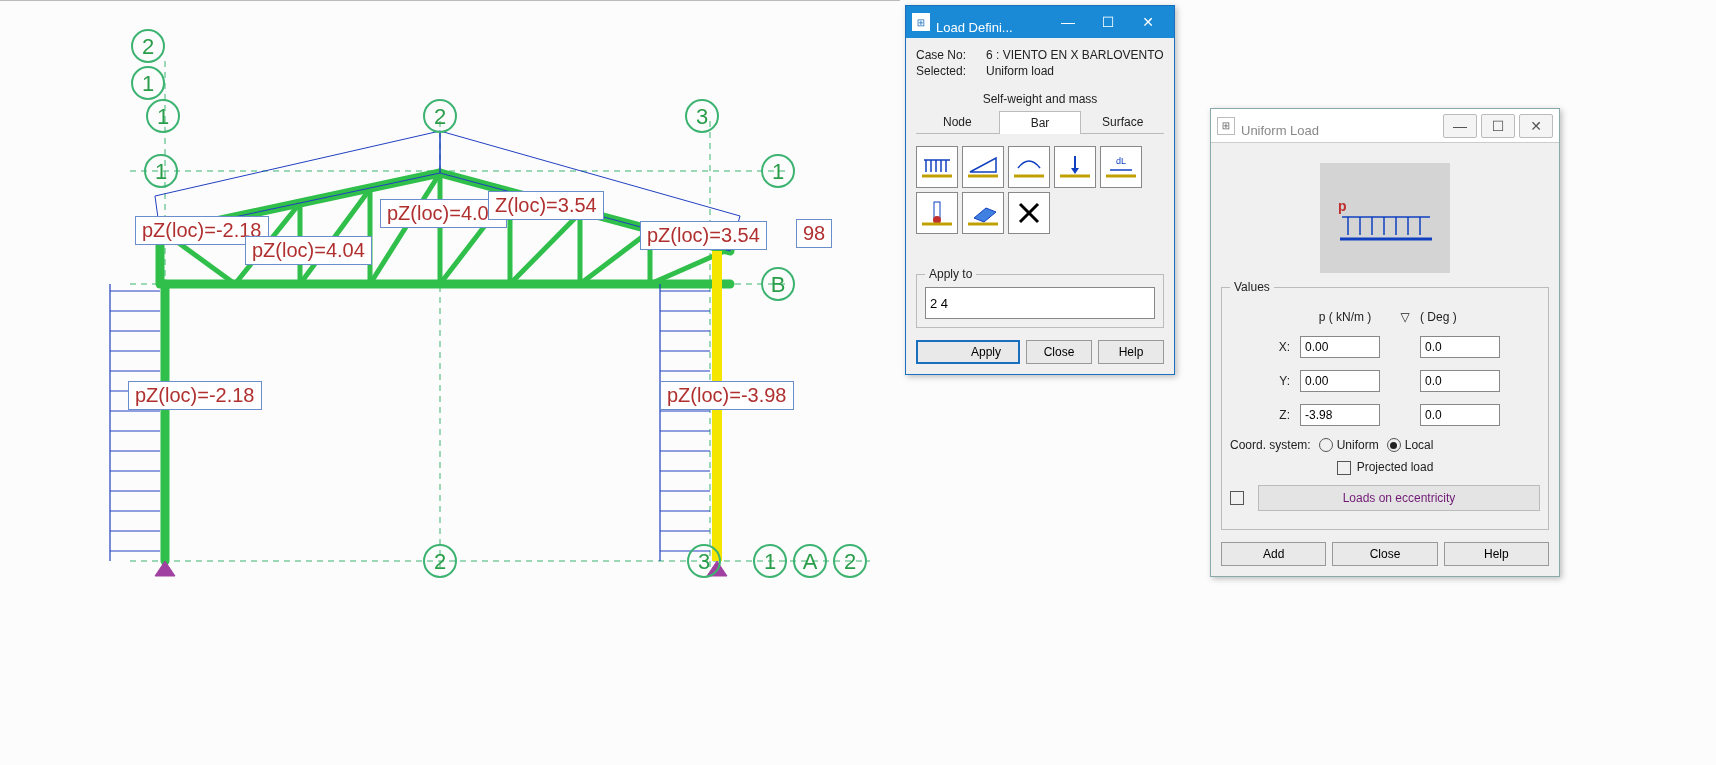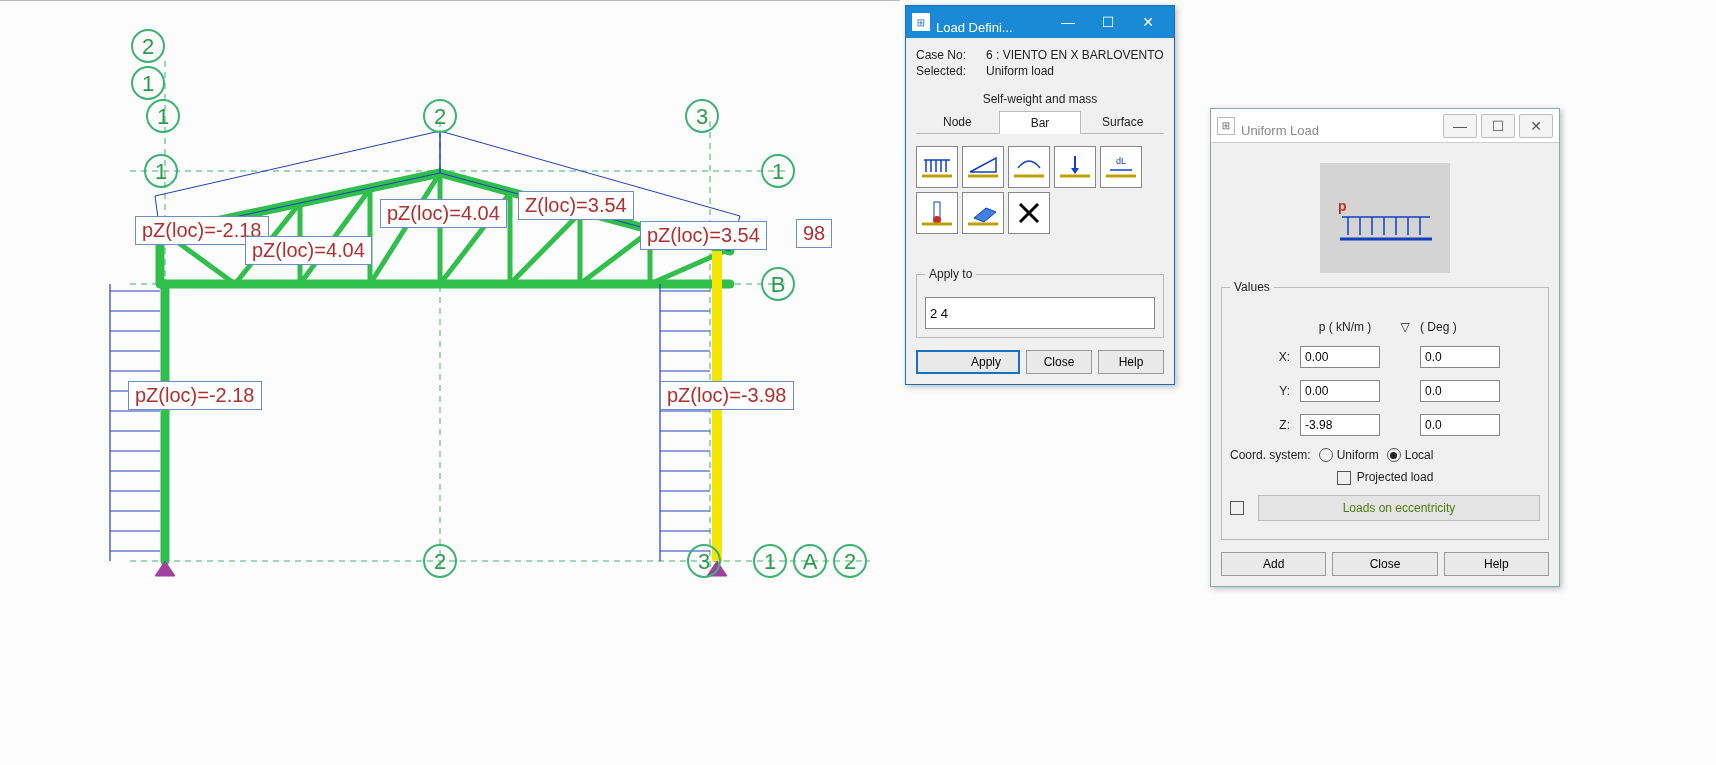--- a/index.html
+++ b/index.html
@@ -20,21 +20,21 @@
   .dlg-body { padding: 10px; font-size: 12px; color: #222; }
   .info-row { display: flex; margin-bottom: 2px; }
   .info-row .k { width: 70px; }
   .section-label { text-align: center; margin: 14px 0 4px; }
   .tabs { display: flex; border-bottom: 1px solid #bbb; }
   .tab { flex: 1; text-align: center; padding: 4px 0; border: 1px solid transparent; border-bottom: none; cursor: pointer; }
   .tab.active { background: #fff; border-color: #bbb; position: relative; top: 1px; }
   .icon-grid { display: flex; flex-wrap: wrap; gap: 4px; margin: 12px 0 40px; }
   .icon-btn { width: 42px; height: 42px; border: 1px solid #888; background: #fff; cursor: pointer; display: flex; align-items: center; justify-content: center; }
   .icon-btn svg { width: 34px; height: 34px; }
-  .fieldset { border: 1px solid #bbb; padding: 22px 8px 8px; margin-bottom: 12px; position: relative; }
+  .fieldset { border: 1px solid #bbb; padding: 12px 8px 8px; margin-bottom: 12px; position: relative; }
   .fieldset .legend { position: absolute; top: -8px; left: 8px; background: #f0f0f0; padding: 0 4px; }
   .txt { width: 100%; height: 32px; border: 1px solid #888; background: #fff; padding: 0 4px; font-size: 13px; }
   .btn-row { display: flex; gap: 6px; }
   .btn { flex: 1; height: 24px; border: 1px solid #999; background: #e9e9e9; font-size: 12px; cursor: pointer; }
   .btn.primary { border: 2px solid #1a6fbf; padding-left: 36px; }
 
   
   .dlg-ul { left: 1210px; top: 108px; width: 350px; background: #f0f0f0; border: 1px solid #8aa; }
   .titlebar-gray { background: #fff; border-bottom: 1px solid #ccc; color: #888; height: 34px; }
   .titlebar-gray .app-icon { background: #fff; border: 1px solid #bbb; color: #666; }
@@ -42,21 +42,21 @@
   .preview { width: 130px; height: 110px; background: #d4d4d4; margin: 10px auto 14px; display: flex; align-items: center; justify-content: center; }
   .values-grid { display: grid; grid-template-columns: 70px 90px 30px 70px; row-gap: 12px; align-items: center; margin: 10px 0; }
   .values-grid .lab { text-align: right; padding-right: 10px; }
   .num { width: 80px; height: 22px; border: 1px solid #888; background: #fff; padding: 0 4px; font-size: 12px; text-align: left; }
   .coord-row { display: flex; align-items: center; gap: 8px; margin: 12px 0 8px; }
   .radio { width: 14px; height: 14px; border-radius: 50%; border: 1px solid #555; display: inline-flex; align-items: center; justify-content: center; margin-right: 4px; }
   .radio.sel::after { content: ""; width: 7px; height: 7px; border-radius: 50%; background: #222; }
   .chk { width: 14px; height: 14px; border: 1px solid #555; display: inline-block; margin-right: 6px; vertical-align: middle; }
   .proj-row { text-align: center; margin-bottom: 10px; }
   .ecc-row { display: flex; gap: 8px; align-items: center; margin-bottom: 10px; }
-  .ecc-btn { flex: 1; height: 26px; border: 1px solid #bbb; background: #e4e4e4; color: #4d7c0f; font-size: 12px; cursor: default; }
+  .ecc-btn { flex: 1; height: 26px; border: 1px solid #bbb; background: #e4e4e4; color: #701a75; font-size: 12px; cursor: default; }
 </style>
 </head>
 <body>
 
 <div class="canvas-area">
   <svg width="900" height="765">
 
     <g stroke="#3cb371" stroke-width="1" stroke-dasharray="6 5" fill="none">
       <line x1="165" y1="60" x2="165" y2="570"></line>
       <line x1="440" y1="120" x2="440" y2="570"></line>
@@ -167,21 +167,21 @@
       <text x="440" y="560">2</text>
         <text x="704" y="560">3</text>
       <text x="770" y="560">1</text>
         <text x="810" y="560">A</text>
         <text x="850" y="560">2</text>
     </g>
   </svg>
   <div class="load-label" style="left:135px;top:215px">pZ(loc)=-2.18</div>
   <div class="load-label" style="left:245px;top:235px">pZ(loc)=4.04</div>
   <div class="load-label" style="left:380px;top:198px">pZ(loc)=4.04</div>
-  <div class="load-label" style="left:518px;top:190px">Z(loc)=3.54</div>
+  <div class="load-label" style="left:488px;top:190px">Z(loc)=3.54</div>
   <div class="load-label" style="left:640px;top:220px">pZ(loc)=3.54</div>
   <div class="load-label" style="left:796px;top:218px">98</div>
   <div class="load-label" style="left:128px;top:380px">pZ(loc)=-2.18</div>
   <div class="load-label" style="left:660px;top:380px">pZ(loc)=-3.98</div>
 </div>
 
 <div class="dlg dlg-ld">
   <div class="titlebar titlebar-blue">
     <div class="app-icon">⊞</div>
     <div class="title-text">Load Defini...</div>

